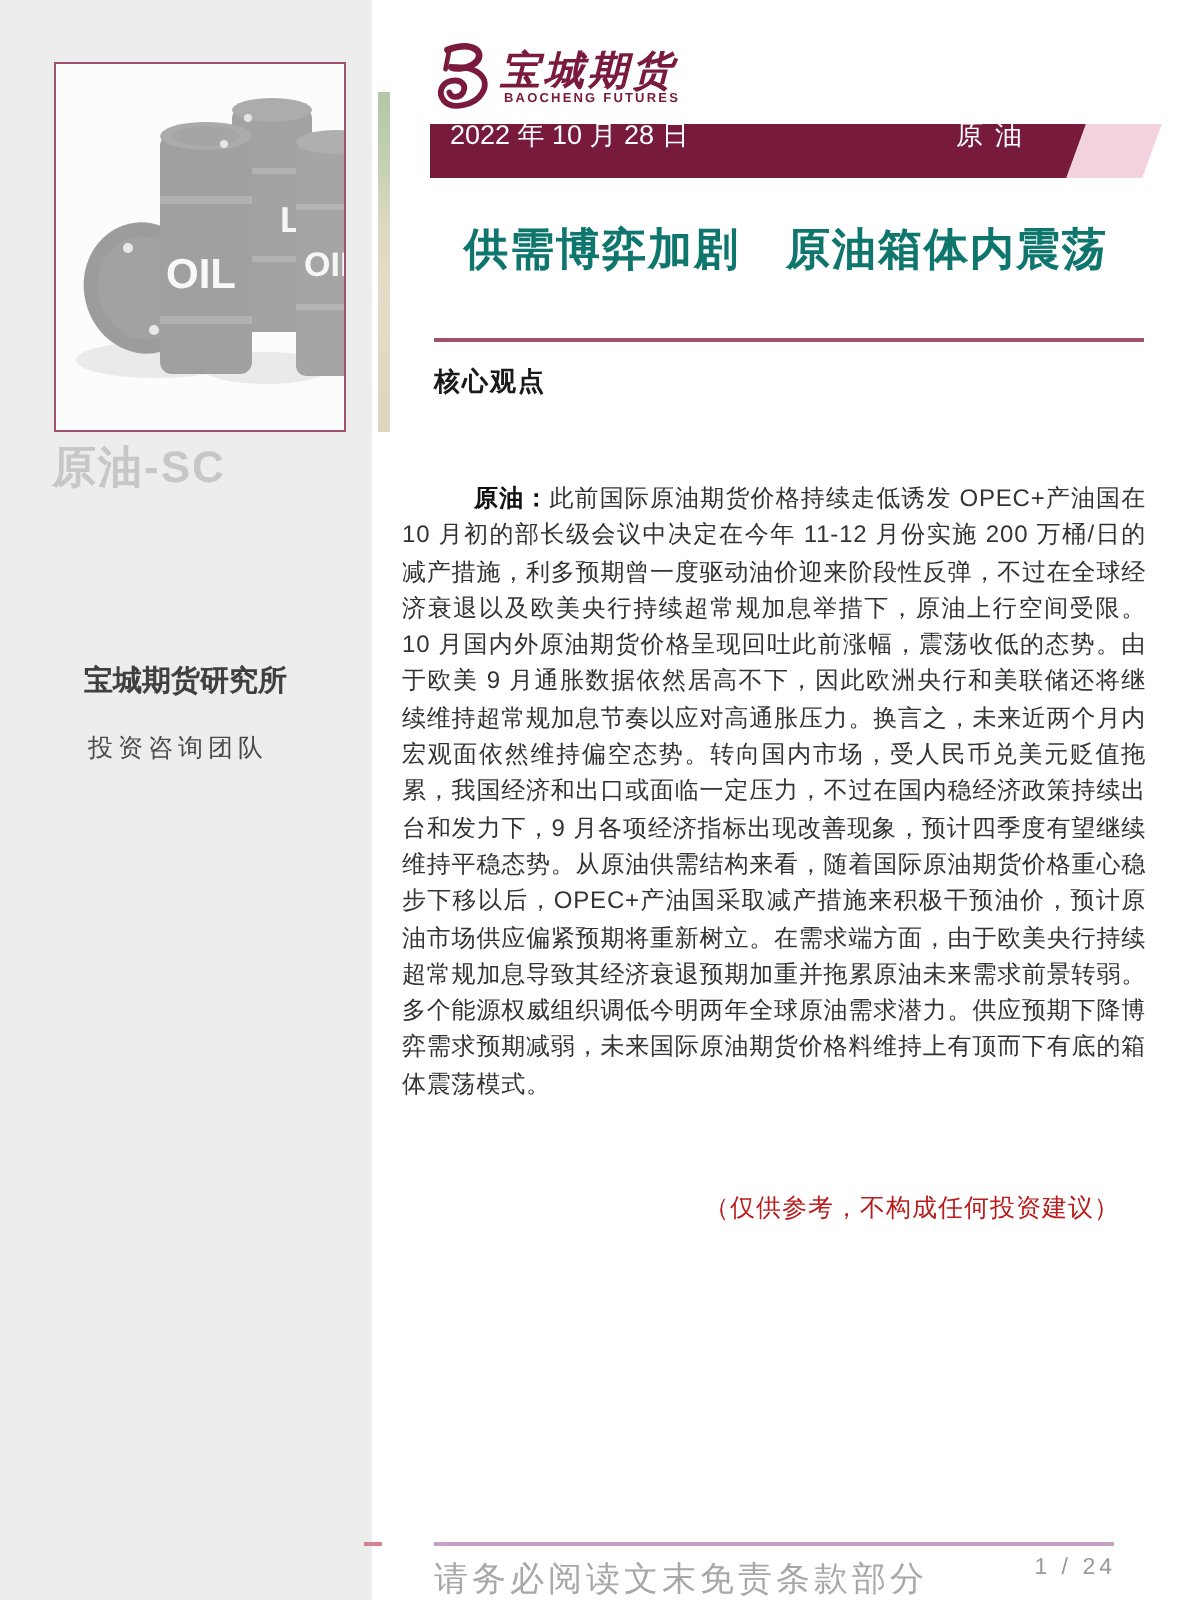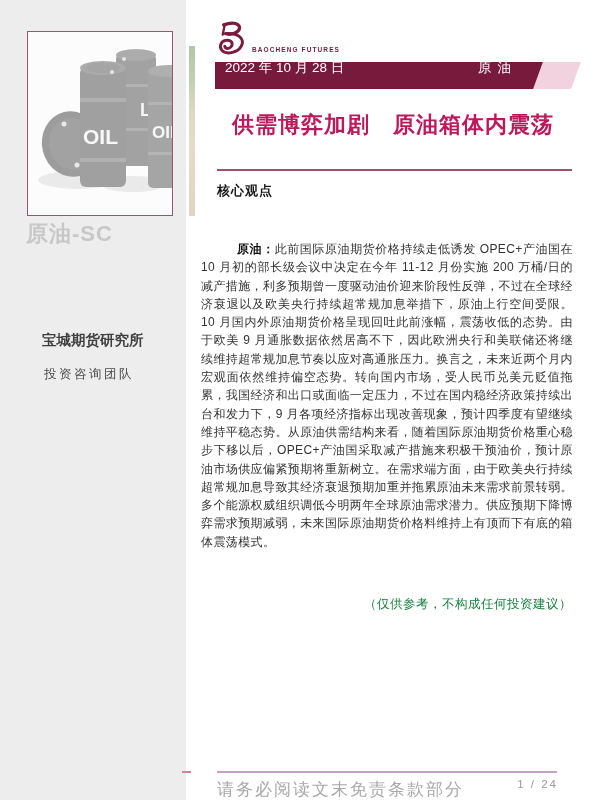--- a/index.html
+++ b/index.html
@@ -29,29 +29,29 @@
         clip-path:polygon(0 0,100% 0,calc(100% - 11px) 100%,0 100%);
         display:flex;align-items:center;justify-content:space-between;box-sizing:border-box;
         padding:0 30px 16px 10px;color:#ffffff;font-size:13.5px;}
   .datebar .cat{letter-spacing:6px;font-family:"Liberation Serif","DejaVu Serif",serif;}
   .slash-stripe{position:absolute;left:340px;top:62px;width:6px;height:27px;background:#771a3b;
         transform:skewX(-20deg);}
   .slash-pink{position:absolute;left:352px;top:62px;width:38px;height:27px;background:#f3d2e0;
         transform:skewX(-20deg);}
   
   .report-title{position:absolute;left:0;top:110px;width:100%;text-align:center;font-size:22px;
-        font-weight:bold;color:#be185d;letter-spacing:1px;margin:0;}
+        font-weight:bold;color:#0f766e;letter-spacing:1px;margin:0;}
   .divider{position:absolute;left:31px;top:169px;width:355px;height:2px;background:#a34f6e;}
   .section-heading{position:absolute;left:31px;top:182px;font-size:13px;font-weight:bold;color:#1a1a1a;
         font-family:"Liberation Serif","DejaVu Serif",serif;letter-spacing:1px;}
   
   .body-para{position:absolute;left:15px;top:240px;width:372px;margin:0;font-size:12px;
         line-height:18.3px;color:#333333;text-align:justify;text-indent:36px;letter-spacing:.4px;}
   .lead{font-weight:bold;color:#111111;font-family:"Liberation Serif","DejaVu Serif",serif;}
-  .disclaimer{position:absolute;right:28px;top:596px;font-size:12.5px;color:#15803d;letter-spacing:.5px;}
+  .disclaimer{position:absolute;right:40px;top:596px;font-size:12.5px;color:#b91c1c;letter-spacing:.5px;}
   
   .footer-line{position:absolute;left:31px;top:771px;width:340px;height:2px;background:#c3a2c3;}
   .footer-tick{position:absolute;left:-4px;top:771px;width:9px;height:2px;background:#d77f93;}
   .footer-notice{position:absolute;left:31px;top:778px;font-size:17px;color:#a8a8a8;
         font-family:"Liberation Serif","DejaVu Serif",serif;letter-spacing:2px;}
   .footer-page{position:absolute;right:42px;top:778px;font-size:11.5px;color:#9a9a9a;letter-spacing:2px;}
 </style>
 </head>
 <body>
 
@@ -107,20 +107,21 @@
   <div class="main">
     <div class="photo-sliver"></div>
 
     <svg class="logo-mark" viewBox="0 0 36 36">
       <g fill="none" stroke="#7a1a3c" stroke-linecap="round">
         <path d="M10 4 C 24 -1 30 6 24 11 C 20 14 14 14 12 13" stroke-width="3.4"></path>
         <path d="M12 13 C 26 12 32 19 28 26 C 24 33 12 35 8 30 C 5 26 7 21 12 20 C 17 19 20 22 18 26 C 16 29 12 29 11 26" stroke-width="3"></path>
         <path d="M11 4 L 9 14" stroke-width="2.4"></path>
       </g>
     </svg>
+    <div class="logo-cn">宝城期货</div>
     <div class="logo-en">BAOCHENG FUTURES</div>
 
     <div class="datebar">
       <span>2022 年 10 月 28 日</span>
       <span class="cat">原油</span>
     </div>
     <div class="slash-stripe"></div>
     <div class="slash-pink"></div>
 
     <h1 class="report-title">供需博弈加剧　原油箱体内震荡</h1>

